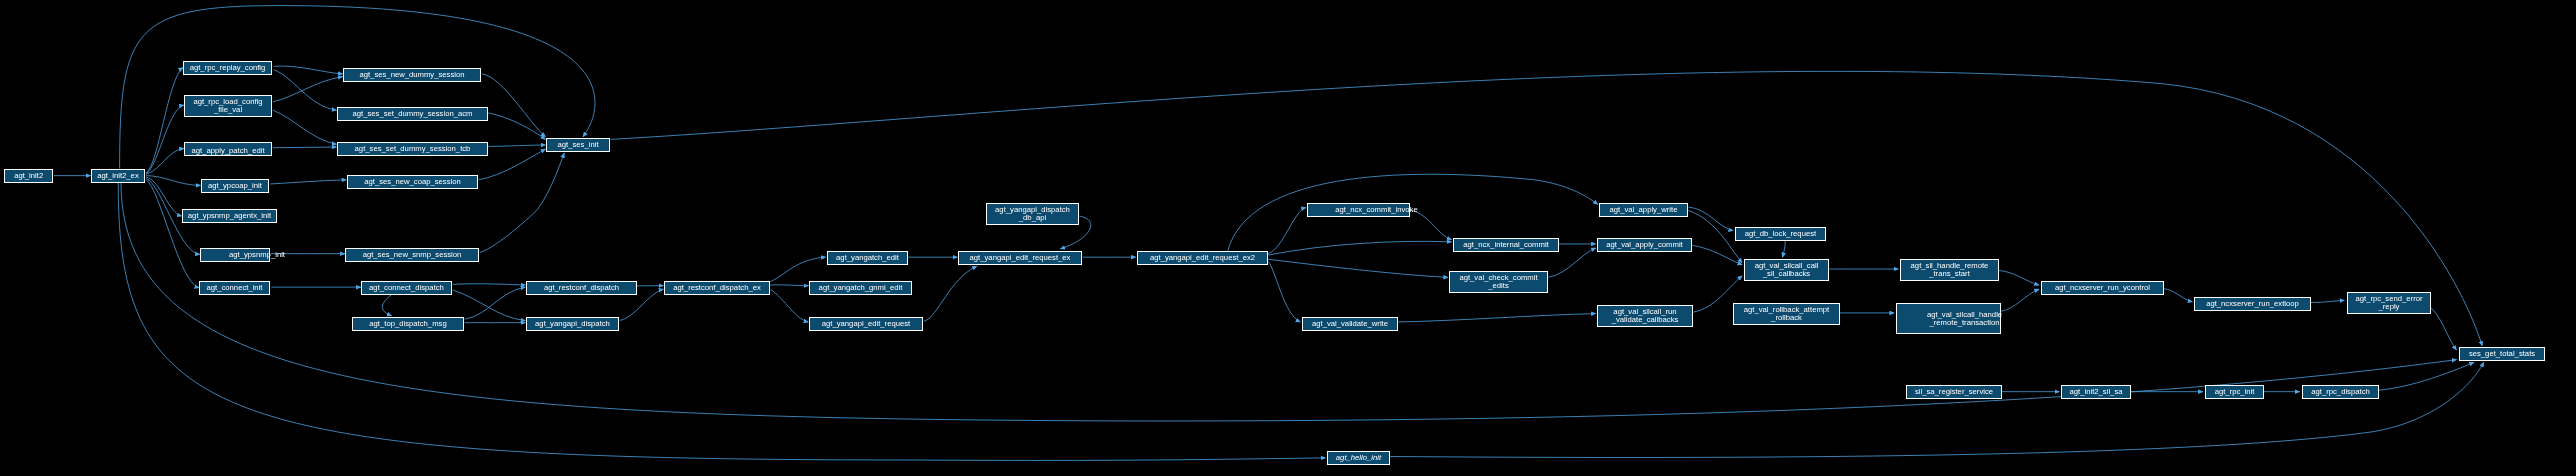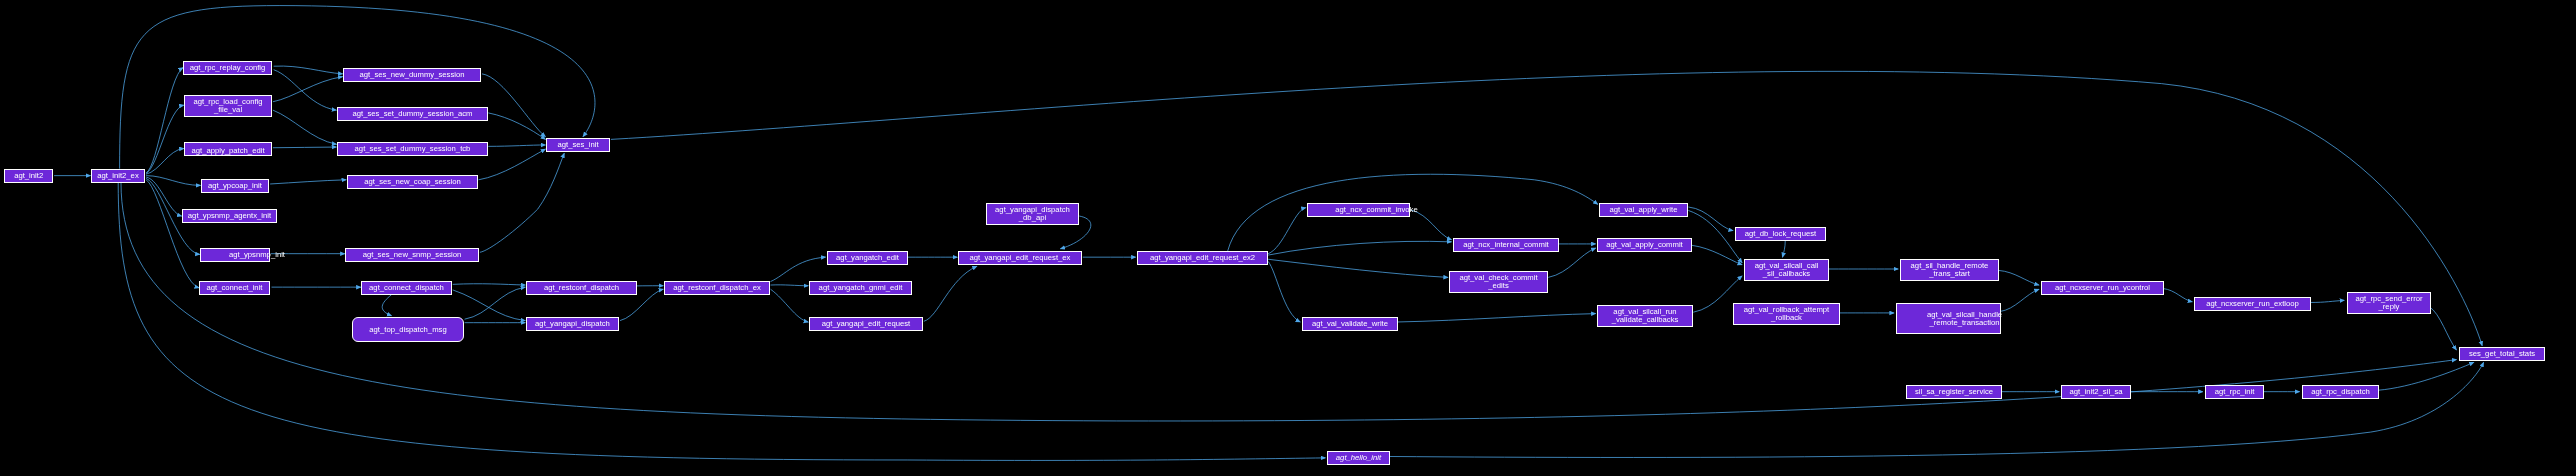--- a/index.html
+++ b/index.html
@@ -1,18 +1,18 @@
 <!DOCTYPE html>
 <html style="font-size:11px"><head>
 <meta charset="utf-8">
 <style>
   html,body{margin:0;padding:0;background:#000;}
   #canvas{position:relative;width:2576px;height:476px;background:#000;
           font-family:"Liberation Sans", sans-serif;}
-  .node{position:absolute;box-sizing:border-box;background:#6d28d9;border:0.7px solid #ffffff;
+  .node{position:absolute;box-sizing:border-box;background:#0c4a6e;border:0.7px solid #ffffff;
         color:#ffffff;font-size:7.7px;line-height:7.7px;display:flex;align-items:center;
         justify-content:center;text-align:center;white-space:pre;letter-spacing:0px;}
   svg.edges{position:absolute;left:0;top:0;width:2576px;height:476px;overflow:visible;}
   svg.edges path{fill:none;stroke:#4ea6e8;stroke-width:1.1px;}
   svg.edges polygon{fill:#4ea6e8;stroke:none;}
 </style>
 </head>
 <body>
 
 <div id="canvas">
@@ -146,21 +146,21 @@
   <div class="node" style="left:182px;top:209px;width:95px;height:14px;"><span>agt_ypsnmp_agentx_init</span></div>
   <div class="node" style="left:200px;top:248px;width:70px;height:14px;padding-left:44px;"><span>agt_ypsnmp_init</span></div>
   <div class="node" style="left:199px;top:281px;width:71px;height:14px;"><span>agt_connect_init</span></div>
   <div class="node" style="left:343px;top:68px;width:138px;height:14px;"><span>agt_ses_new_dummy_session</span></div>
   <div class="node" style="left:337px;top:107px;width:151px;height:14px;"><span>agt_ses_set_dummy_session_acm</span></div>
   <div class="node" style="left:337px;top:142px;width:151px;height:14px;"><span>agt_ses_set_dummy_session_tcb</span></div>
   <div class="node" style="left:347px;top:175px;width:131px;height:14px;"><span>agt_ses_new_coap_session</span></div>
   <div class="node" style="left:345px;top:248px;width:134px;height:14px;"><span>agt_ses_new_snmp_session</span></div>
   <div class="node" style="left:546px;top:138px;width:64px;height:14px;"><span>agt_ses_init</span></div>
   <div class="node" style="left:361px;top:281px;width:91px;height:14px;"><span>agt_connect_dispatch</span></div>
-  <div class="node" style="left:352px;top:317px;width:112px;height:25px;border-radius:6px;"><span>agt_top_dispatch_msg</span></div>
+  <div class="node" style="left:352px;top:317px;width:112px;height:14px;"><span>agt_top_dispatch_msg</span></div>
   <div class="node" style="left:526px;top:281px;width:111px;height:14px;"><span>agt_restconf_dispatch</span></div>
   <div class="node" style="left:526px;top:317px;width:93px;height:14px;"><span>agt_yangapi_dispatch</span></div>
   <div class="node" style="left:664px;top:281px;width:106px;height:14px;"><span>agt_restconf_dispatch_ex</span></div>
   <div class="node" style="left:809px;top:281px;width:103px;height:14px;"><span>agt_yangatch_gnmi_edit</span></div>
   <div class="node" style="left:809px;top:317px;width:114px;height:14px;"><span>agt_yangapi_edit_request</span></div>
   <div class="node" style="left:827px;top:251px;width:81px;height:14px;"><span>agt_yangatch_edit</span></div>
   <div class="node" style="left:958px;top:251px;width:124px;height:14px;"><span>agt_yangapi_edit_request_ex</span></div>
   <div class="node" style="left:986px;top:203px;width:93px;height:21.6px;"><span>agt_yangapi_dispatch
 _db_api</span></div>
   <div class="node" style="left:1137px;top:251px;width:131px;height:14px;"><span>agt_yangapi_edit_request_ex2</span></div>

